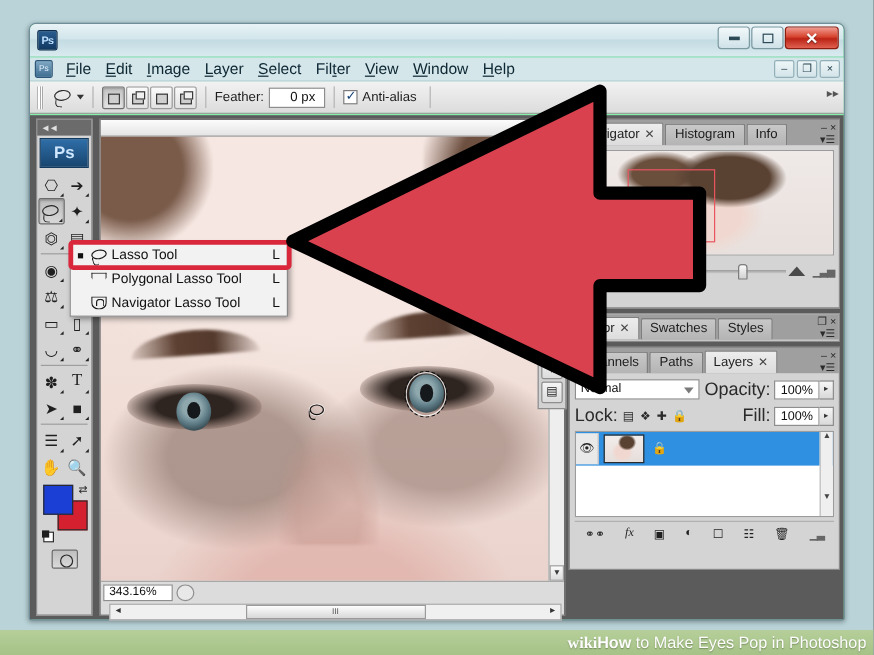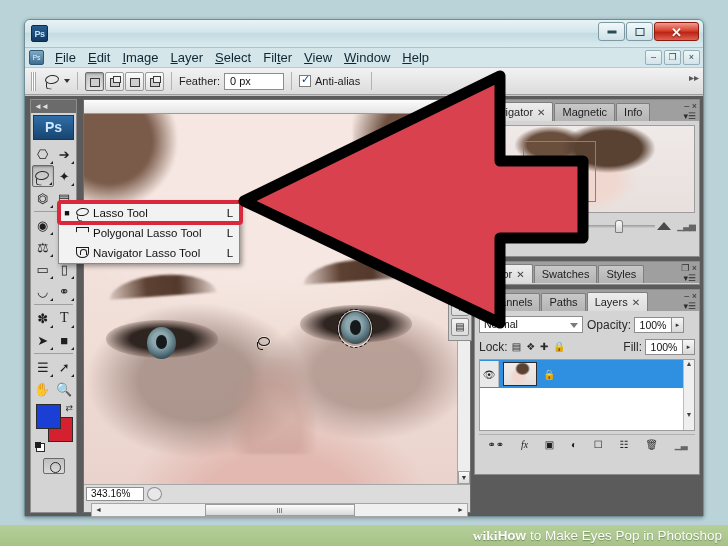--- a/index.html
+++ b/index.html
@@ -114,22 +114,22 @@
     position: relative;
   }
   .selmode.active { background: linear-gradient(to bottom,#c3c3c3,#e4e4e4);
     border-color: #6f6f6f; box-shadow: inset 0 1px 2px rgba(0,0,0,.25); }
   .selmode .sq1 { position: absolute; left: 4px; top: 5px; width: 10px; height: 9px;
     border: 1.3px solid #3a3a3a; background: #cfcfcf; }
   .selmode .sq2 { position: absolute; left: 7px; top: 3px; width: 8px; height: 7px;
     border: 1.3px solid #3a3a3a; background: #f0f0f0; }
   .opt-label { font-size: 11px; color: #1d1d1d; margin-right: 4px; }
   .opt-input {
-    width: 60px; height: 17px; border: 1px solid #8d8d8d; background: #fff;
-    font-size: 11px; color: #111; padding-left: 5px; line-height: 15px;
+    width: 47px; height: 17px; border: 1px solid #8d8d8d; background: #fff;
+    font-size: 11px; color: #111; padding-left: 17px; line-height: 15px;
   }
   .chk {
     width: 12px; height: 12px; border: 1px solid #7b7b7b; background: #fff;
     margin-right: 4px; position: relative;
   }
   .chk::after {
     content: "\2713"; position: absolute; left: 1px; top: -3px;
     font-size: 11px; color: #16457c;
   }
   .opt-btn {
@@ -357,21 +357,21 @@
     background: linear-gradient(to bottom,#fafafa,#d2d2d2);
     border: 1px solid #7d7d7d; border-radius: 3px 3px 1px 1px; }
   .mtn-s { width: 0;height:0;border-left:5px solid transparent;border-right:5px solid transparent;
     border-bottom: 5px solid #4a4a4a; }
   .mtn-l { width: 0;height:0;border-left:7px solid transparent;border-right:7px solid transparent;
     border-bottom: 8px solid #4a4a4a; }
   .bars { font-size: 9px; color: #666; letter-spacing: -1px; }
 
   
   .lyr-row { display: flex; align-items: center; height: 19px; margin-bottom: 3px; }
-  .lyr-label { font-size: 12px; color: #2a2a2a; }
+  .lyr-label { font-size: 15px; color: #2a2a2a; }
   .sel-blend {
     width: 104px; height: 17px; background: #fff; border: 1px solid #8e8e8e;
     font-size: 10.5px; color: #111; padding-left: 4px; line-height: 15px;
     position: relative;
   }
   .sel-blend .arw { position: absolute; right: 4px; top: 6px; width:0;height:0;
     border-left:4px solid transparent;border-right:4px solid transparent;border-top:5px solid #7a7a7a; }
   .num-box { width: 38px; height: 16px; background: #fff; border: 1px solid #8e8e8e;
     font-size: 10.5px; color: #111; text-align: center; line-height: 14px; }
   .spin { width: 12px; height: 16px; border: 1px solid #8e8e8e; border-left: 0;
@@ -603,21 +603,21 @@
         <div class="istrip-btn">▤</div>
       </div>
 
       <div class="panel" style="height:158px">
         <div class="ptabs">
           <div class="ptab active">
             <span>Navigator</span>
             <span class="tx">✕</span>
           </div>
           <div class="ptab">
-            <span>Magnetic</span>
+            <span>Histogram</span>
           </div>
           <div class="ptab">
             <span>Info</span>
           </div>
           <div class="p-winctl">
             <span>–</span>
             <span>×</span>
           </div>
           <div class="p-menu">▾☰</div>
         </div>

